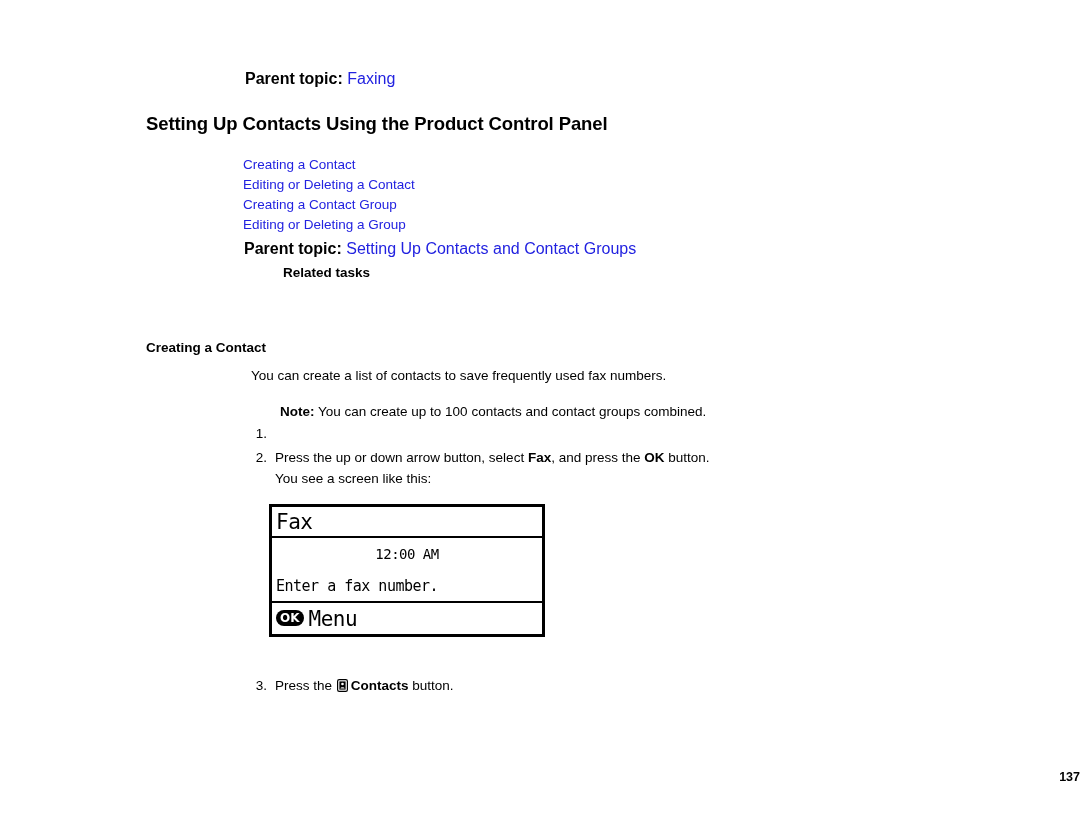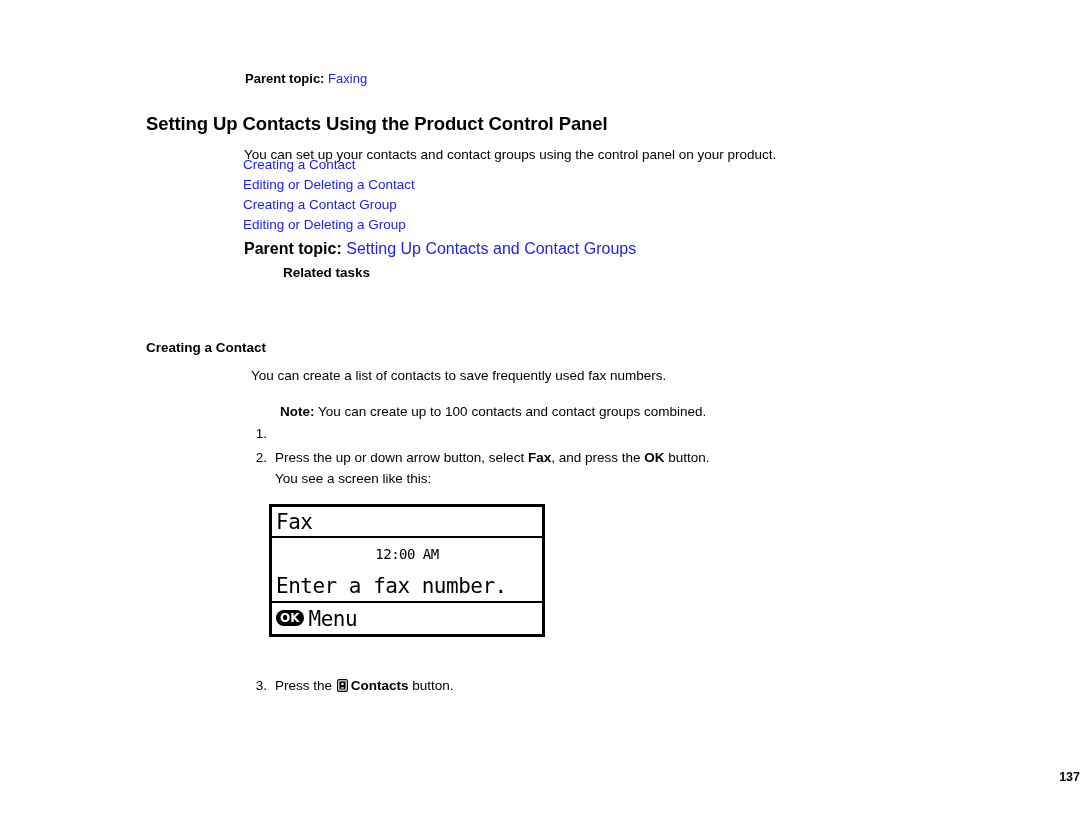--- a/index.html
+++ b/index.html
@@ -28,21 +28,21 @@
   }
 
   .link {
     color: #2222e0;
   }
 
   .parent-topic {
     position: absolute;
     left: 245px;
     top: 70px;
-    font-size: 13px;
+    font-size: 16px;
     line-height: 18px;
     white-space: nowrap;
   }
 
   .page-title {
     position: absolute;
     left: 146px;
     top: 101px;
     font-size: 18.5px;
     font-weight: bold;
@@ -205,21 +205,21 @@
     font-size: 21px;
   }
   .lcd-time {
     height: 32px;
     font-size: 14px;
     justify-content: center;
   }
   .lcd-msg {
     height: 33px;
     border-bottom: 2px solid #000000;
-    font-size: 21px;
+    font-size: 15px;
   }
   .lcd-menu {
     height: 31px;
     font-size: 21px;
   }
   .ok-badge {
     display: inline-block;
     background: #000000;
     color: #ffffff;
     font-family: "DejaVu Sans", sans-serif;
@@ -248,21 +248,20 @@
 </style>
 </head>
 <body>
 
 <div class="page">
 
   <div class="parent-topic"><span class="lbl-bold">Parent topic:</span><span> </span><span class="link">Faxing</span></div>
 
   <h1 class="page-title">Setting Up Contacts Using the Product Control Panel</h1>
 
-  <p class="intro-para">You can set up your contacts and contact groups using the control panel on your product.</p>
 
   <div class="toc-list">
     <div class="toc-item link">Creating a Contact</div>
     <div class="toc-item link">Editing or Deleting a Contact</div>
     <div class="toc-item link">Creating a Contact Group</div>
     <div class="toc-item link">Editing or Deleting a Group</div>
   </div>
 
   <div class="parent-topic-2"><span class="lbl-bold">Parent topic:</span><span> </span><span class="link">Setting Up Contacts and Contact Groups</span></div>
 

